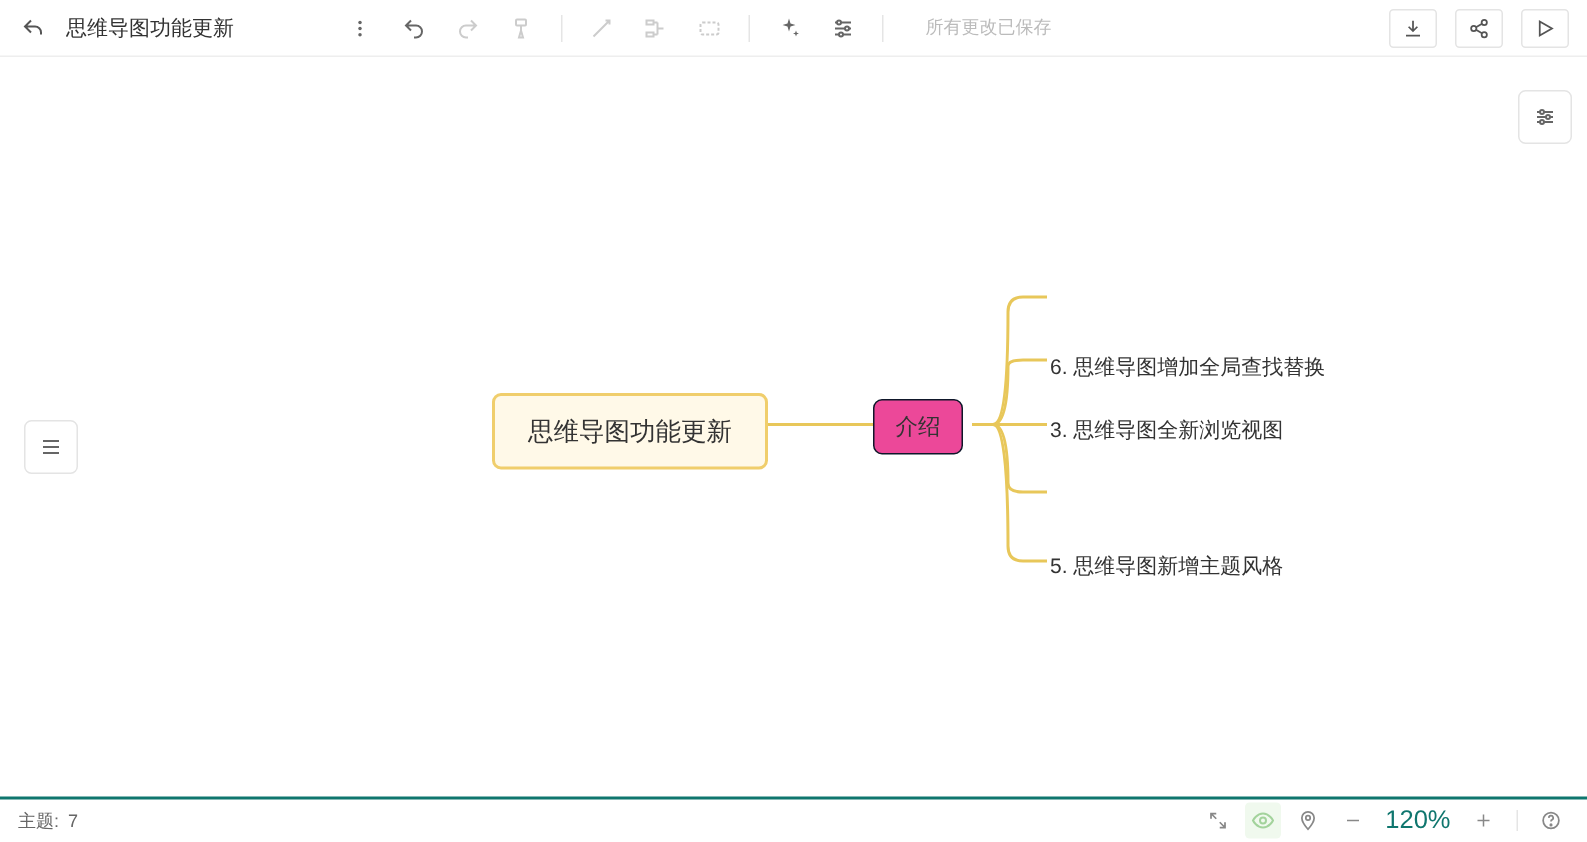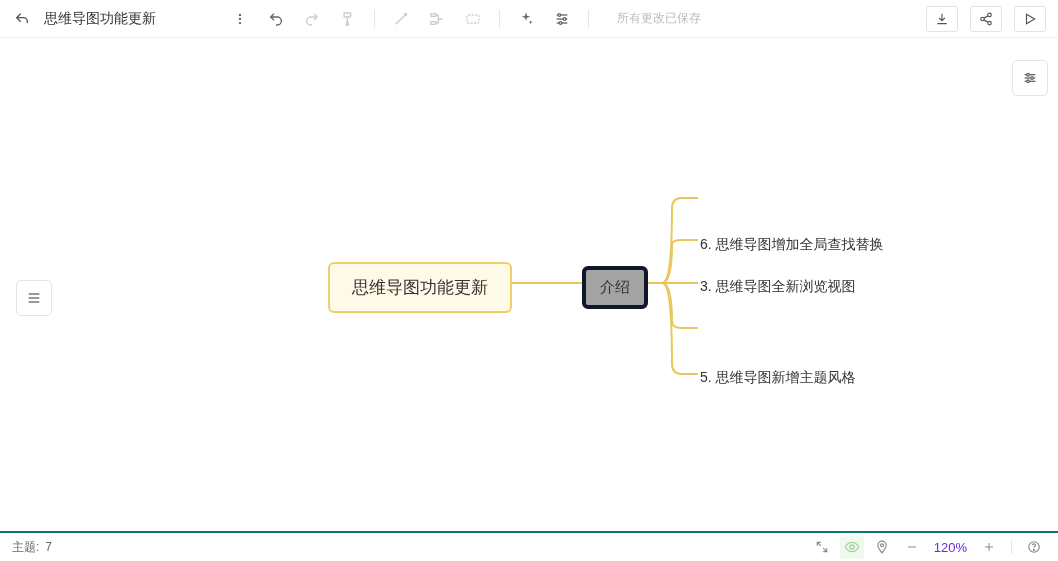--- a/index.html
+++ b/index.html
@@ -127,22 +127,22 @@
       border-radius: 6px;
       padding: 12px 22px;
       font-size: 17px;
       color: #333;
       cursor: pointer;
     }
     .child-node {
       position: absolute;
       left: 582px;
       top: 228px;
-      background: #a3a3a3;
-      border: 4px solid #0f172a;
+      background: #ec4899;
+      border: 1px solid #0f172a;
       border-radius: 6px;
       padding: 8px 14px;
       font-size: 15px;
       color: #333;
       cursor: pointer;
     }
     .leaf {
       position: absolute;
       font-size: 14px;
       color: #333;
@@ -172,22 +172,22 @@
       justify-content: center;
       cursor: pointer;
       color: #888;
     }
     .sb-btn.watching {
       color: #a3d39c;
       background: #f0f9ee;
       border-radius: 3px;
     }
     .zoom-level {
-      font-size: 13px;
-      color: #6d28d9;
+      font-size: 17px;
+      color: #0f766e;
       padding: 0 4px;
     }
     svg.connector {
       position: absolute;
       pointer-events: none;
     }
   </style>
 </head>
 <body>
 

